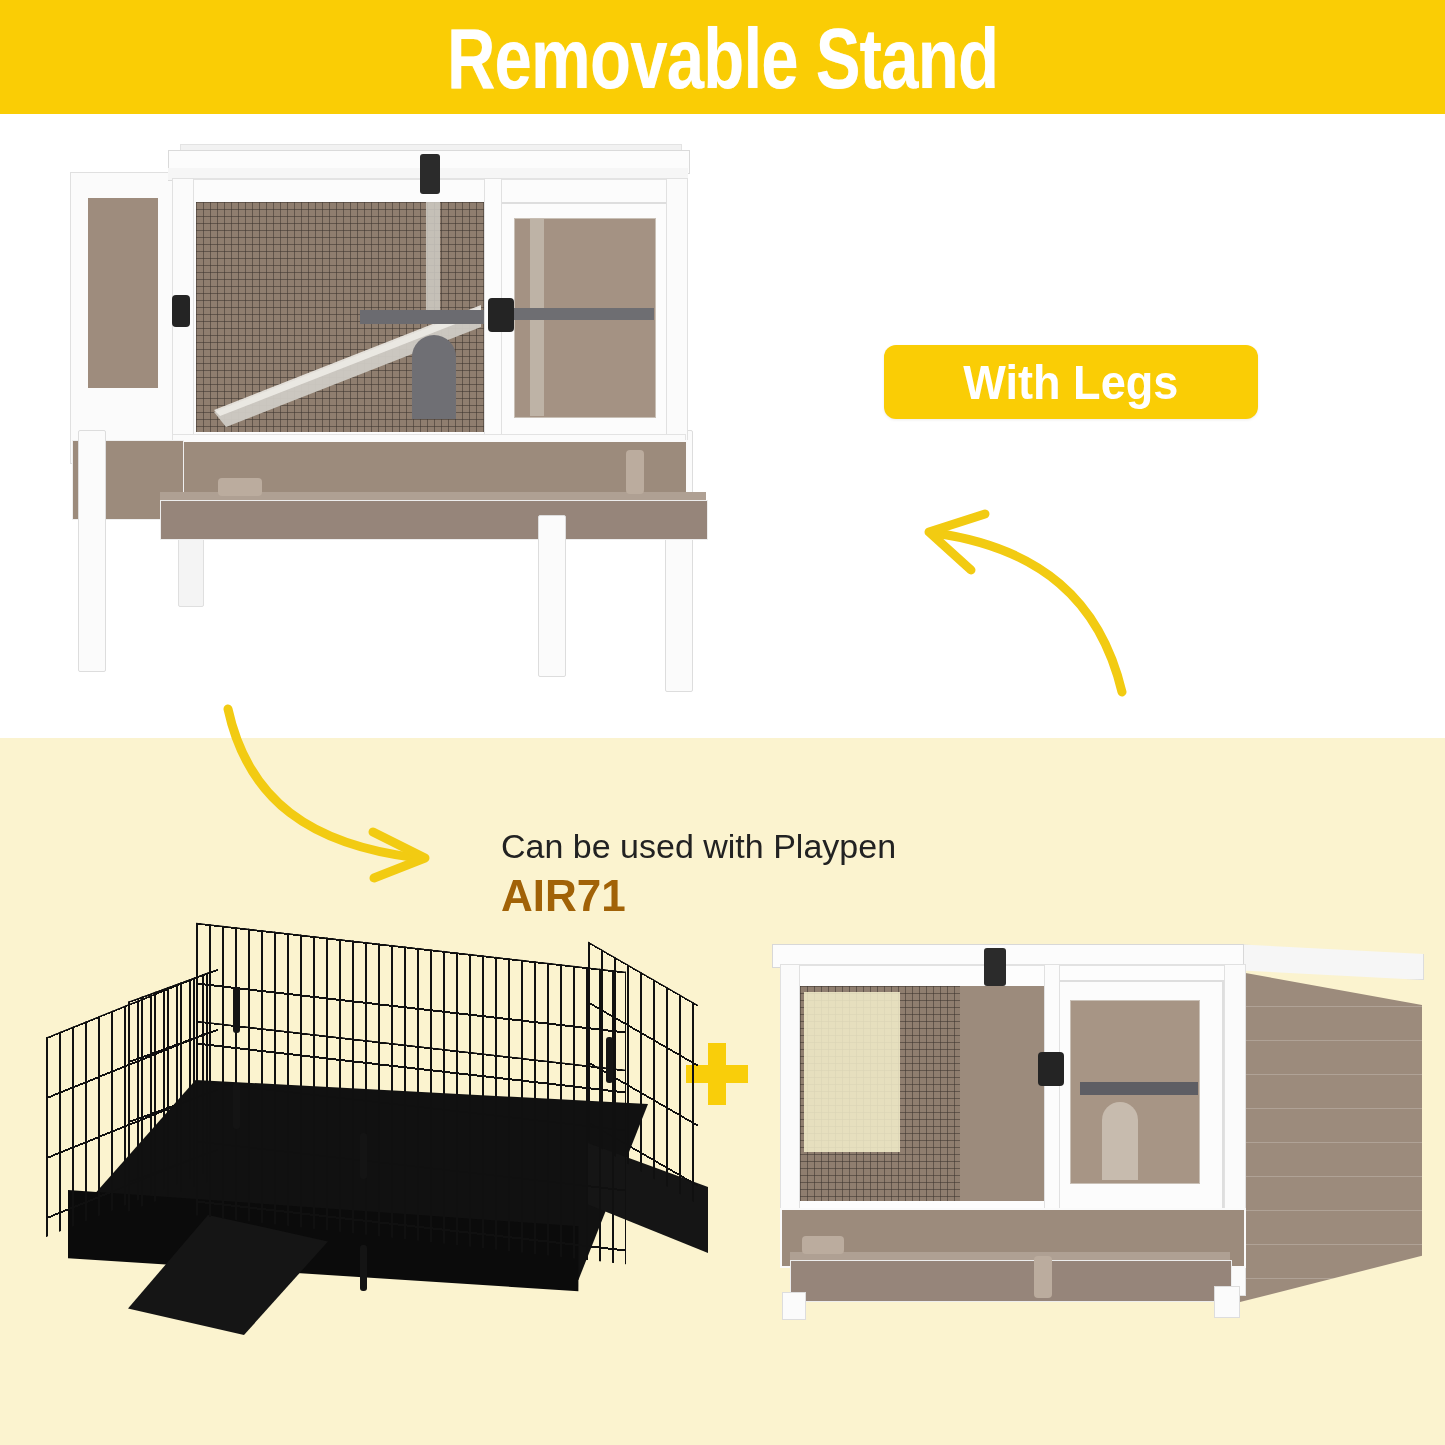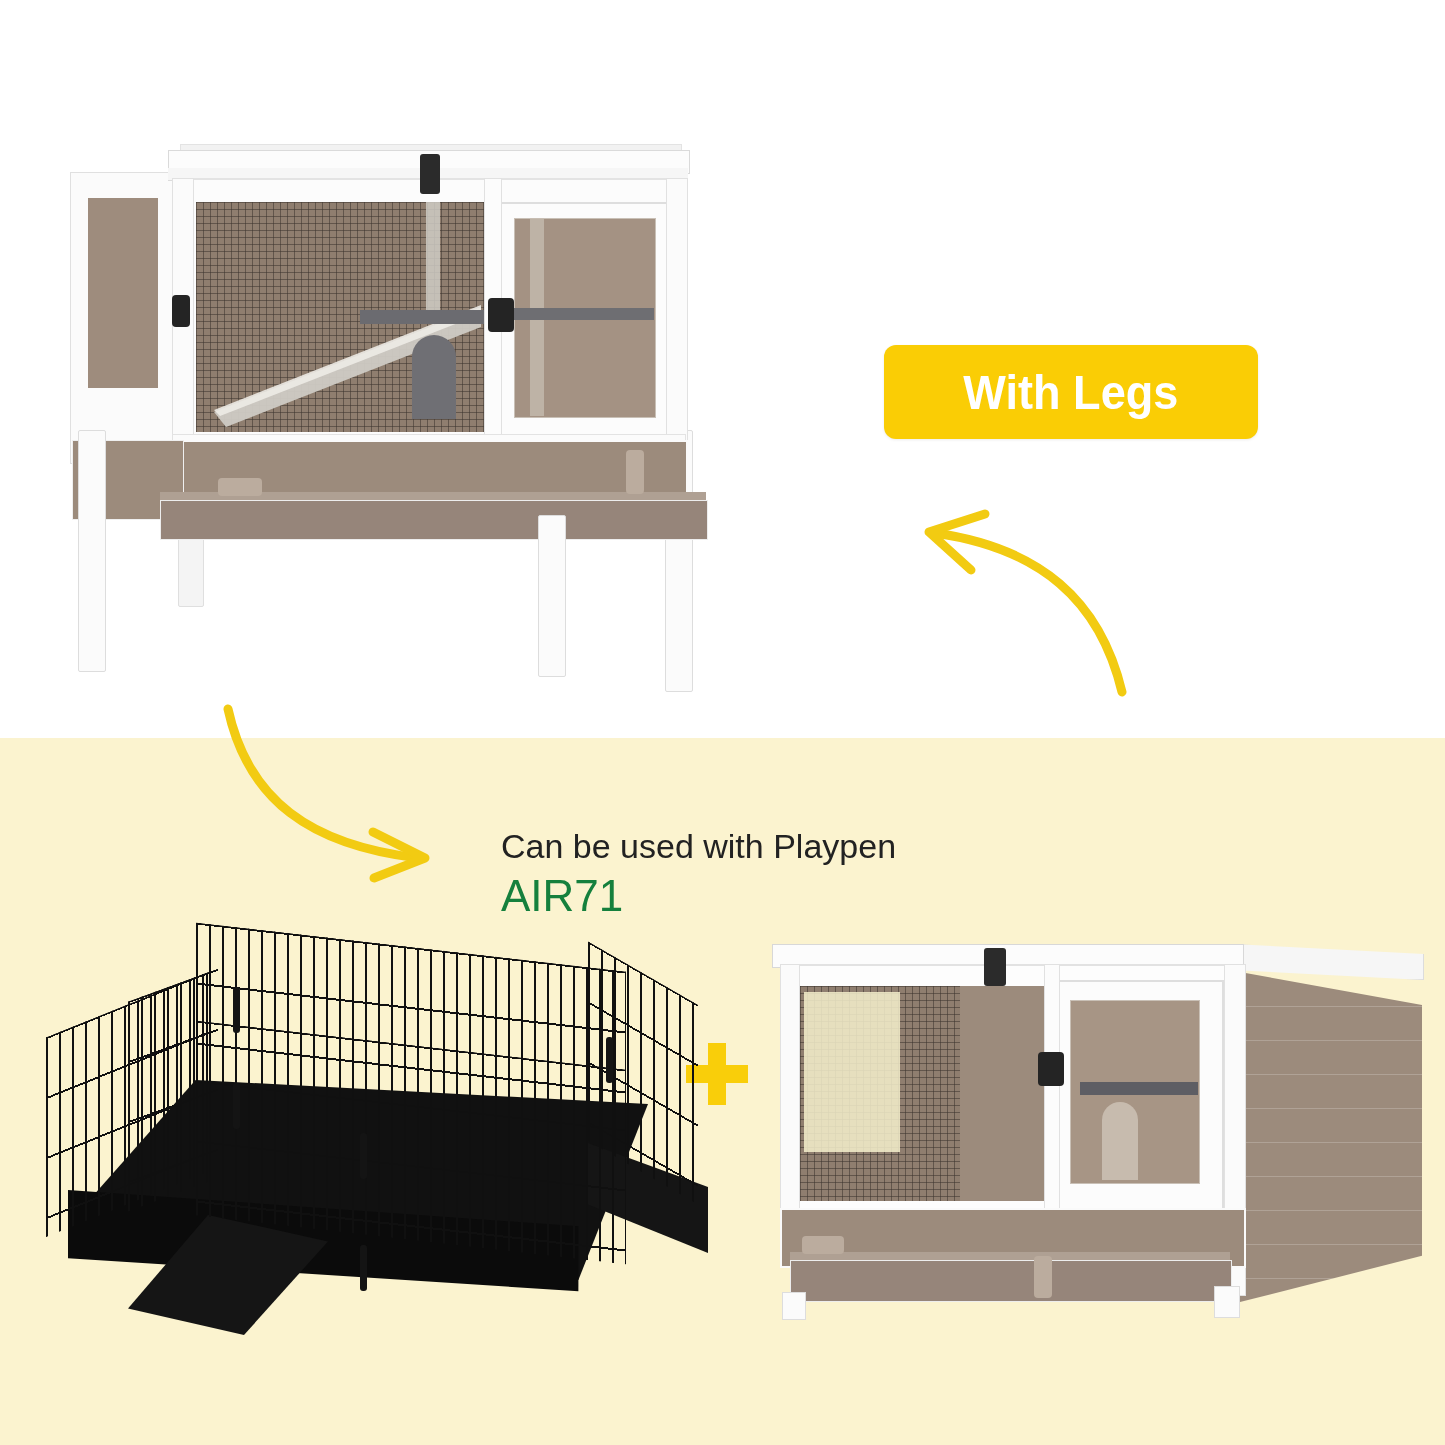--- a/index.html
+++ b/index.html
@@ -69,43 +69,44 @@
   }
   .badge-label {
     color: #ffffff;
     font-family: "Liberation Sans Narrow", "Liberation Sans", sans-serif;
     font-weight: bold;
     font-size: 49px;
     letter-spacing: 0px;
     transform: scaleX(0.92);
     white-space: nowrap;
   }
-  #badge-with-legs { left: 884px; top: 345px; width: 374px; height: 94px; }
+  #badge-with-legs { left: 884px; top: 345px; width: 374px; height: 74px; }
   #badge-without-legs { left: 884px; top: 823px; width: 386px; height: 92px; }
 
   
   #playpen-caption {
     position: absolute;
     left: 501px;
     top: 824px;
     width: 370px;
   }
   #playpen-caption-line1 {
     font-family: "Liberation Sans", sans-serif;
     font-size: 34px;
     color: #222222;
     line-height: 44px;
     white-space: nowrap;
   }
   #playpen-caption-line2 {
     font-family: "Liberation Sans", sans-serif;
     font-size: 44px;
-    color: #15803d;
+    color: #a16207;
     line-height: 56px;
     white-space: nowrap;
+    font-weight: bold;
   }
 
   
   #plus-sign {
     position: absolute;
     left: 686px;
     top: 1043px;
     width: 62px;
     height: 62px;
   }
@@ -290,20 +291,23 @@
   #hb-foot-r { left: 452px; top: 356px; width: 24px; height: 30px; background: #FBFBFB; border: 1px solid #DDDDDD; }
 </style>
 </head>
 <body>
 
 <div id="page">
 
   <div id="upper-bg"></div>
   <div id="lower-bg"></div>
 
+  <div id="header-banner">
+    <div id="header-title">Removable Stand</div>
+  </div>
 
   <div id="hutch-top" class="prod">
 
     <div class="prod" id="leg-bl"></div>
     <div class="prod" id="leg-br"></div>
 
     <div class="prod" id="side-left-top"></div>
     <div class="prod" id="side-left-glass"></div>
 
     <div class="prod" id="roof-back"></div>

